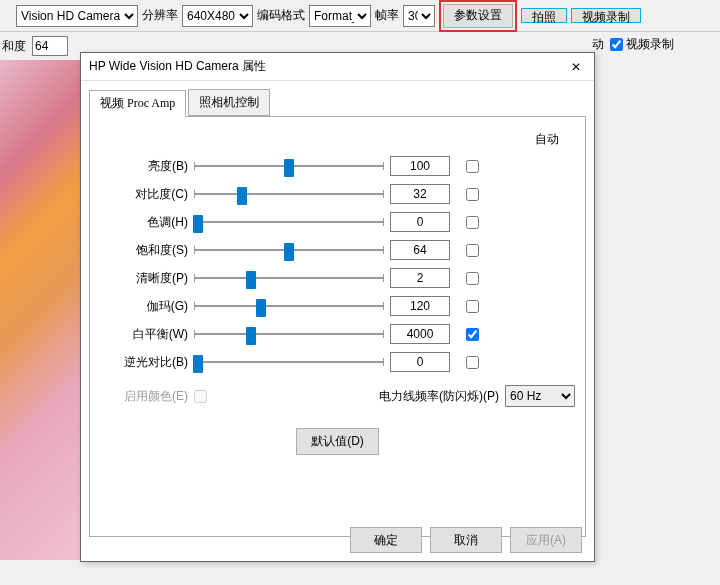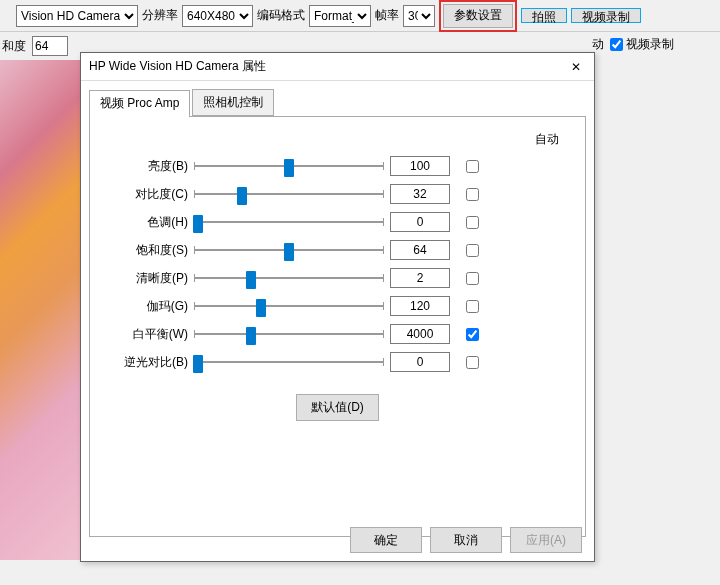--- a/index.html
+++ b/index.html
@@ -21,21 +21,21 @@
   background: linear-gradient(135deg, #e8b8c8 0%, #d8788c 20%, #f0a040 35%, #e89858 50%, #e8a8c0 70%, #f0c0d0 100%);
 }
 
 .dialog { position: absolute; left: 80px; top: 52px; width: 515px; height: 510px; background: #fff; border: 1px solid #666; box-shadow: 2px 2px 6px rgba(0,0,0,0.2); }
 .dlg-title { height: 28px; display: flex; align-items: center; justify-content: space-between; padding: 0 8px; border-bottom: 1px solid #ddd; }
 .dlg-title span { font-size: 12px; }
 .dlg-close { font-size: 14px; cursor: pointer; width: 20px; text-align: center; }
 
 .dlg-body { padding: 8px; }
 .tabs { display: flex; border-bottom: 1px solid #aaa; }
-.tab { padding: 4px 10px; border: 1px solid #aaa; border-bottom: none; background: #fff; margin-right: 2px; font-size: 12px; cursor: pointer; position: relative; top: 1px; }
+.tab { padding: 4px 10px; border: 1px solid #aaa; border-bottom: none; background: #fff; margin-right: 2px; font-size: 12px; cursor: pointer; position: relative; top: 1px; font-family: Liberation Serif, serif; }
 .tab.inactive { background: #f0f0f0; top: 0; border-bottom: 1px solid #aaa; }
 .tab.active { background: #fff; }
 
 .tab-content { border: 1px solid #aaa; border-top: none; padding: 14px 10px 10px 10px; height: 420px; }
 
 .auto-header { text-align: right; padding-right: 16px; margin-bottom: 4px; font-size: 12px; }
 .prop-row { display: flex; align-items: center; height: 28px; gap: 6px; }
 .prop-label { width: 88px; text-align: right; font-size: 12px; }
 .prop-label.disabled { color: #9a9a9a; }
 .slider-area { width: 190px; position: relative; height: 18px; }
@@ -188,20 +188,27 @@
               <div class="tick-l"></div>
               <div class="track"></div>
               <div class="tick-r"></div>
               <div class="thumb" style="left:2%"></div>
             </div>
             <input class="value-input" value="0" style="">
             <input type="checkbox" class="auto-chk" style="">
           </div>
         </div>
 
+      <div class="enable-row">
+        <span class="prop-label disabled">启用颜色(E)</span>
+        <input type="checkbox" class="auto-chk" disabled="" style="margin-left: 6px;">
+        <div style="flex:1"></div>
+        <span>电力线频率(防闪烁)(P)</span>
+        <select class="freq-select"><option>60 Hz</option></select>
+      </div>
 
       <div class="default-row">
         <button>默认值(D)</button>
       </div>
     </div>
   </div>
   <div class="dlg-footer">
     <button>确定</button>
     <button>取消</button>
     <button class="disabled">应用(A)</button>

